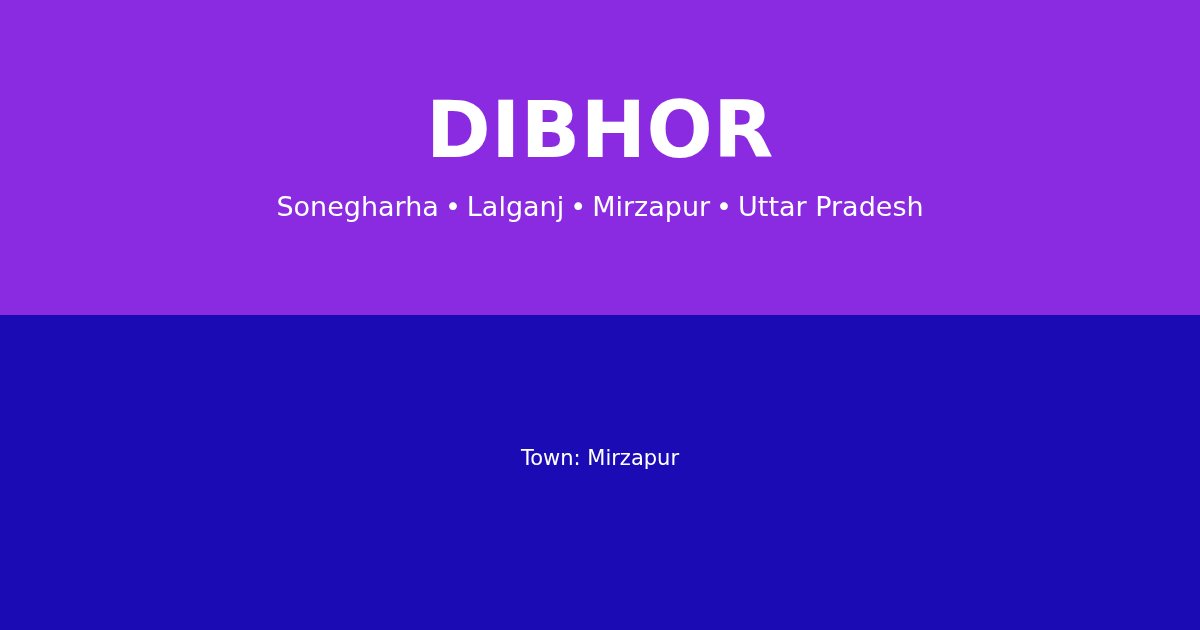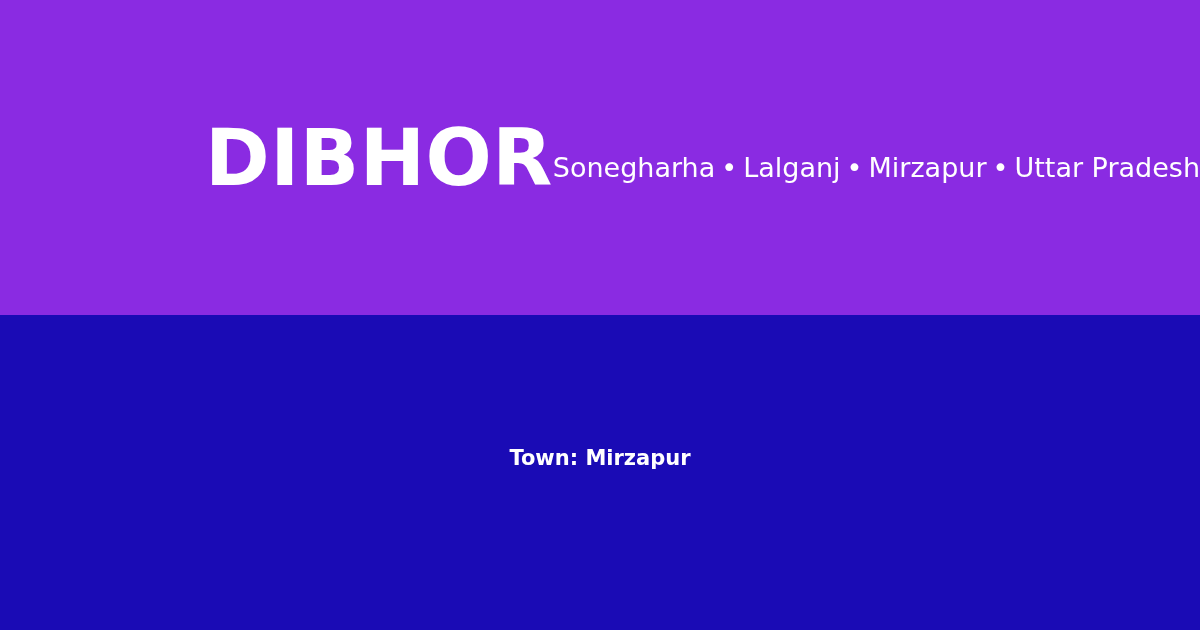--- a/index.html
+++ b/index.html
@@ -24,23 +24,23 @@
     flex-direction: column;
   }
 
   
   .hero {
     position: relative;
     width: 100%;
     height: 315px;
     background: #8a2be2;
     display: flex;
-    flex-direction: row;
+    flex-direction: column;
     align-items: center;
-    justify-content: flex-end;
+    justify-content: center;
   }
 
   .hero-title {
     font-size: 78px;
     font-weight: 800;
     line-height: 1.0;
     letter-spacing: 0.5px;
     color: #ffffff;
     text-align: center;
     white-space: nowrap;
@@ -76,21 +76,21 @@
     left: 0;
     width: 100%;
     height: 100%;
     display: flex;
     align-items: center;
     justify-content: center;
   }
 
   .body-detail-text {
     font-size: 21px;
-    font-weight: 700;
+    font-weight: 400;
     color: #ffffff;
     text-align: center;
     white-space: nowrap;
     transform: translateY(-15px);
   }
 
   
   .watermark {
     position: absolute;
     right: 28px;

